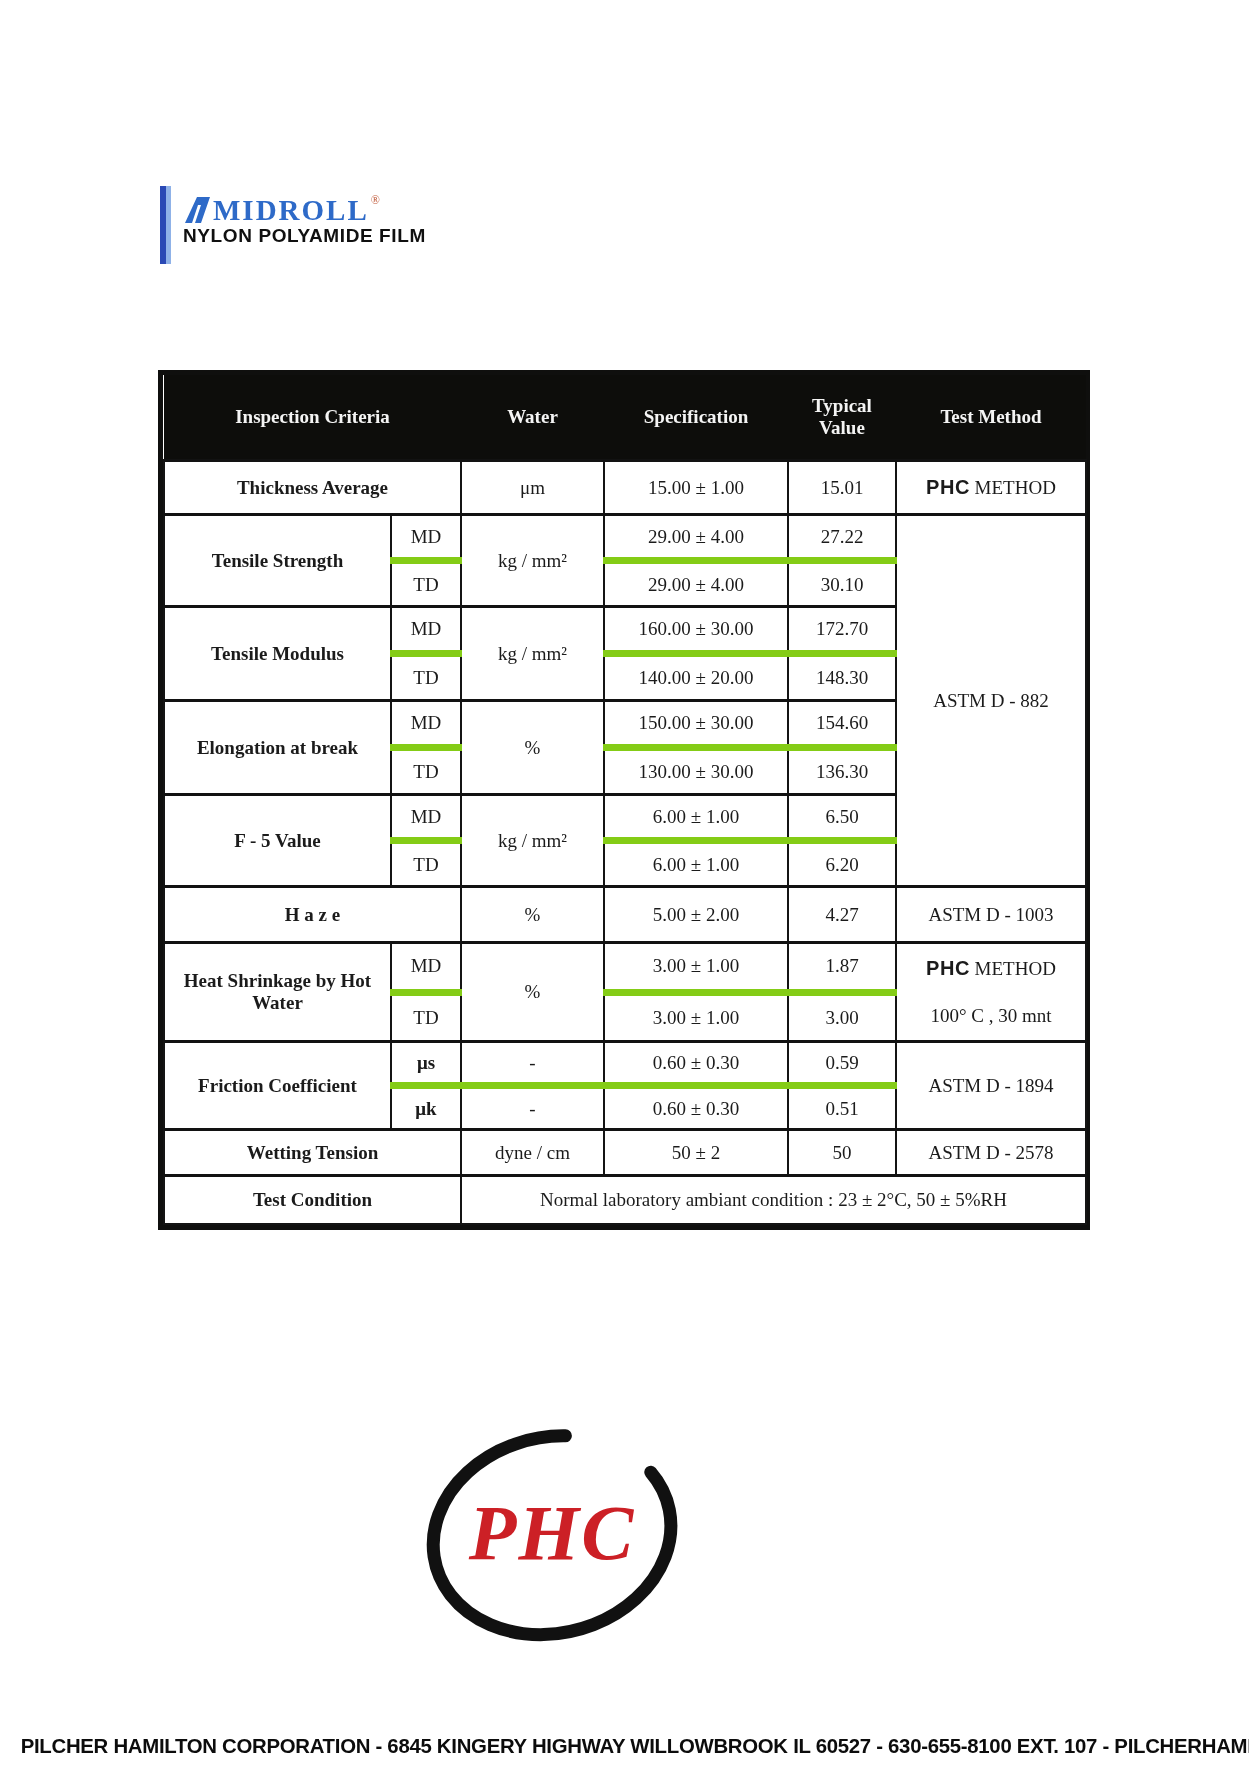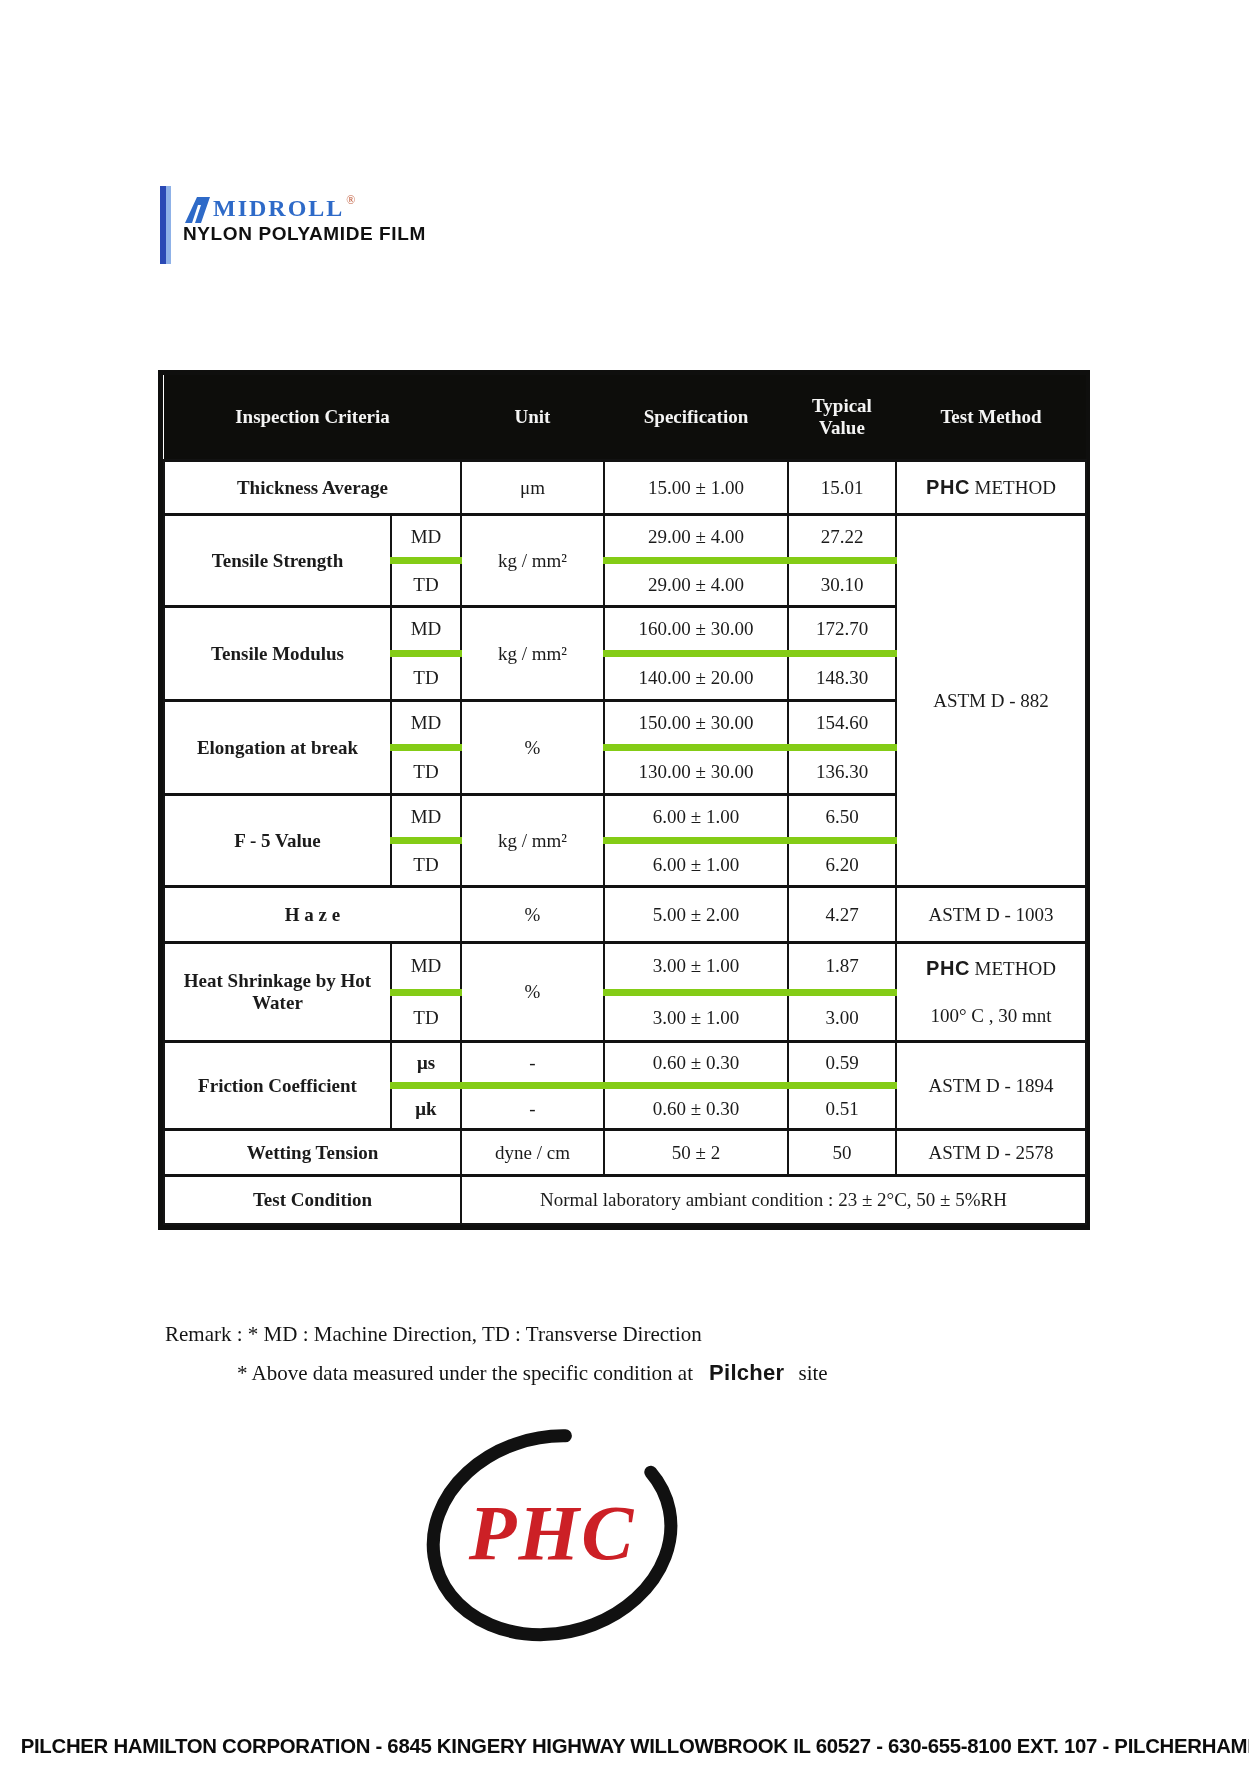--- a/index.html
+++ b/index.html
@@ -16,21 +16,21 @@
   .brand-block{position:absolute;left:160px;top:182px;display:flex;}
   .brand-bar{
     width:11px;height:78px;margin-top:4px;
     background:linear-gradient(90deg,#2a49b5 0 55%,#8fb2e8 55% 100%);
   }
   .brand-text{margin-left:14px;padding-top:14px;}
   .brand-row{display:flex;align-items:flex-start;line-height:1;}
   .brand-a{margin-right:2px;margin-top:1px;}
   .brand-name{
     font-family:"Liberation Serif",serif;
-    font-weight:bold;font-size:24px;letter-spacing:2px;
+    font-weight:bold;font-size:29px;letter-spacing:2px;
     color:#2e6ac8;
   }
   .brand-reg{font-size:12px;color:#c05a3a;margin-left:2px;margin-top:-2px;}
   .brand-sub{
     font-family:"Liberation Sans",sans-serif;
     font-weight:bold;font-size:19px;letter-spacing:0.6px;
     color:#101010;margin-left:-2px;
   }
 
   
@@ -135,21 +135,21 @@
         <col style="width:227px">
           <col style="width:70px">
           <col style="width:143px">
         <col style="width:184px">
           <col style="width:108px">
           <col style="width:190px">
       </colgroup>
       <thead>
         <tr>
           <th colspan="2">Inspection Criteria</th>
-          <th>Unit</th>
+          <th>Water</th>
           <th>Specification</th>
           <th>Typical Value</th>
           <th>Test Method</th>
         </tr>
       </thead>
       <tbody>
         <tr class="grp" style="height:54px">
           <td class="lbl" colspan="2">Thickness Average</td>
           <td>μm</td>
           <td>15.00 ± 1.00</td>
@@ -267,26 +267,20 @@
         </tr>
 
         <tr class="grp" style="height:48px">
           <td class="lbl" colspan="2">Test Condition</td>
           <td class="cond-val" colspan="4">Normal laboratory ambiant condition : 23 ± 2°C, 50 ± 5%RH</td>
         </tr>
       </tbody>
     </table>
   </div>
 
-  <div class="remark">
-    <div>Remark : * MD : Machine Direction, TD : Transverse Direction</div>
-    <div class="remark-line2">
-      <span>* Above data measured under the specific condition at</span><span class="pilcher-sans">Pilcher</span><span>site</span>
-    </div>
-  </div>
 
   <div class="seal">
     <svg width="264" height="232" viewBox="0 0 264 232">
       <g transform="rotate(-14 132 115)">
         <path d="M 169 22 A 120 98 0 1 0 243 78" fill="none" stroke="#111111" stroke-width="13" stroke-linecap="round"></path>
       </g>
     </svg>
     <div class="seal-text">PHC</div>
   </div>
 

